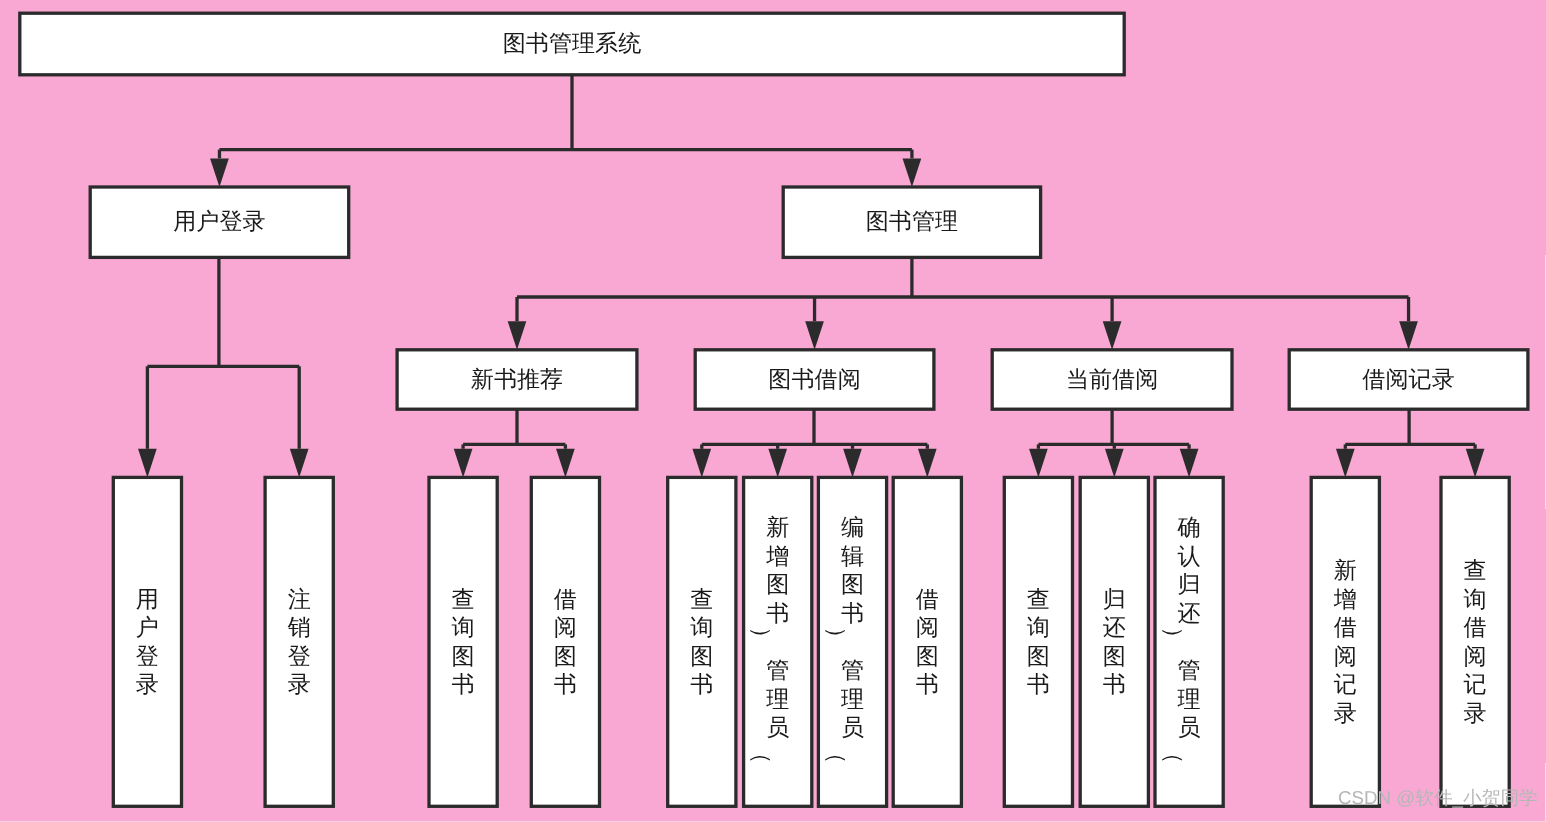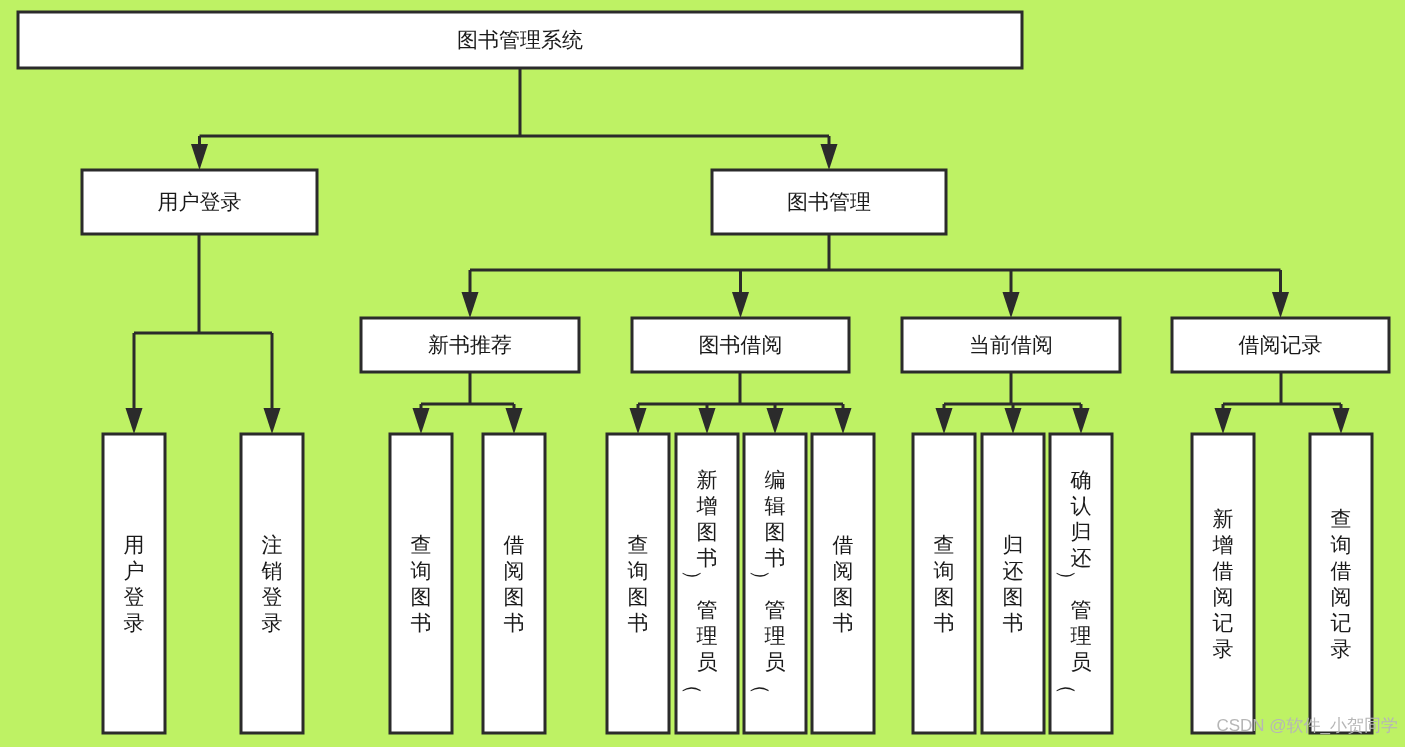--- a/index.html
+++ b/index.html
@@ -7,21 +7,21 @@
     padding: 0;
     background: #ffffff;
   }
   body {
     font-family: "Liberation Sans", "DejaVu Sans", sans-serif;
   }
   #diagram-root {
     position: relative;
     width: 1405px;
     height: 747px;
-    background: #bef264;
+    background: #f9a8d4;
     overflow: hidden;
   }
   svg#flow-svg {
     position: absolute;
     left: 0;
     top: 0;
     width: 1405px;
     height: 747px;
     display: block;
   }

